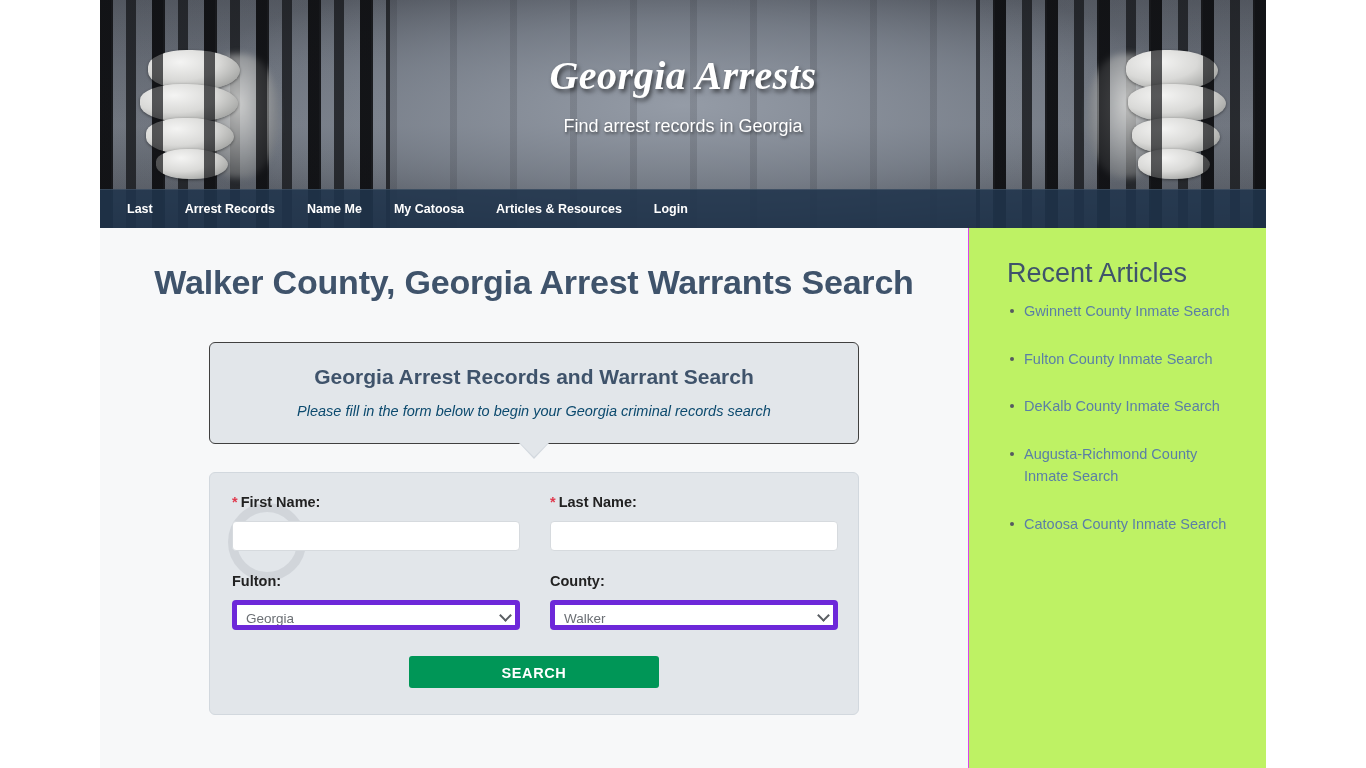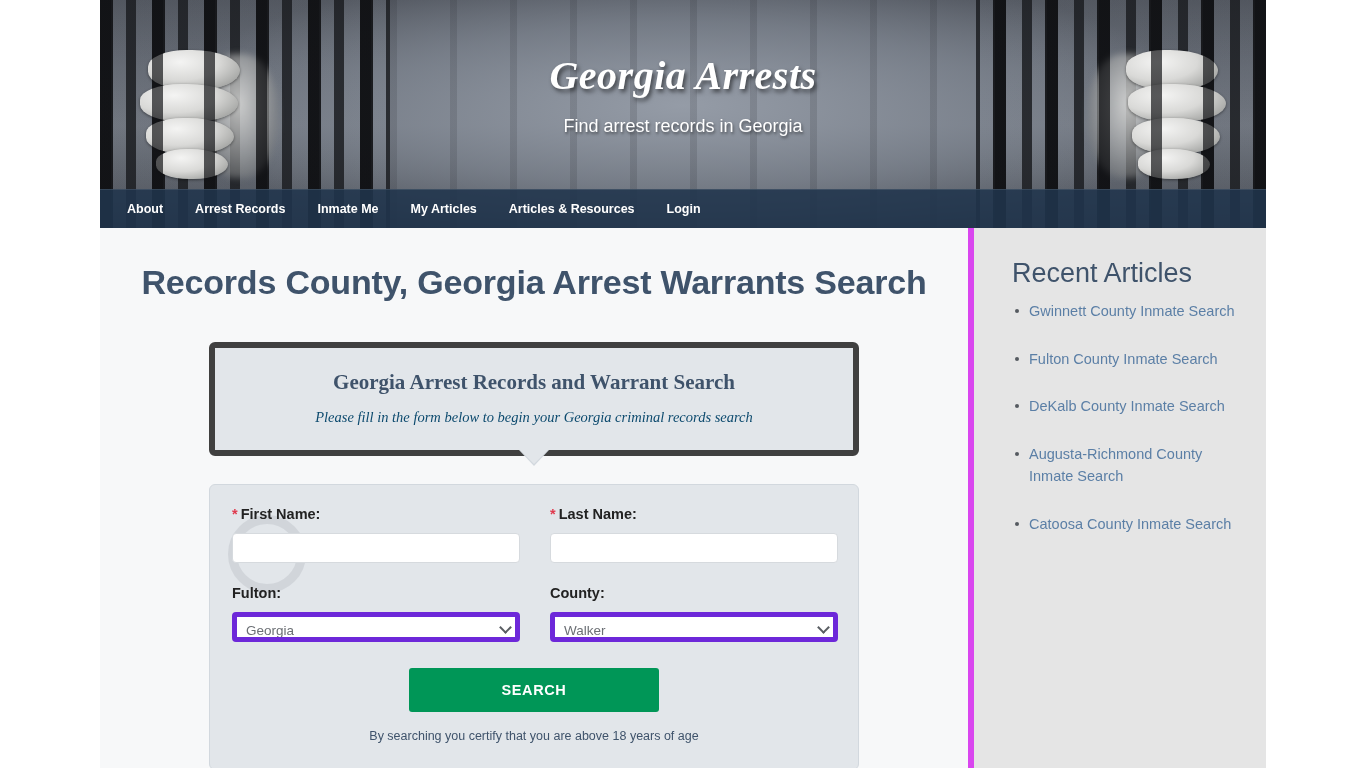--- a/index.html
+++ b/index.html
@@ -192,47 +192,46 @@
     background: #f7f8f9;
   }
   .main-col {
     width: 868px;
     background: #f7f8f9;
     position: relative;
     padding: 0 12px;
   }
   .side-col {
     width: 298px;
-    background: #e5e5e5;
-    border-left: 6px solid #d946ef;
+    background: #bef264;
+    border-left: 1px solid #d946ef;
     padding: 28px 28px 0 38px;
   }
 
   .page-title {
     margin: 32px auto 0 auto;
     width: 790px;
     text-align: center;
     font-size: 34px;
     line-height: 44px;
     font-weight: bold;
     color: #3f536b;
     letter-spacing: -0.2px;
   }
 
   
   .form-head {
     position: relative;
     width: 650px;
     margin: 38px auto 0 auto;
     background: #e2e6ea;
-    border: 6px solid #404040;
+    border: 1px solid #404040;
     border-radius: 6px;
     padding: 22px 24px 24px 24px;
     text-align: center;
-    font-family: Liberation Serif, serif;
   }
   .form-head h2 {
     margin: 0;
     font-size: 21px;
     font-weight: bold;
     color: #3f536b;
   }
   .form-head p {
     margin: 14px 0 0 0;
     font-size: 14.5px;
@@ -339,21 +338,21 @@
     width: 7px; height: 7px;
     border-right: 2px solid #595d62;
     border-bottom: 2px solid #595d62;
     transform: rotate(45deg);
   }
 
   .search-wrap { text-align: center; margin-top: 26px; position: relative; z-index: 2; }
   .search-btn {
     display: inline-block;
     width: 250px;
-    height: 44px;
+    height: 32px;
     line-height: 32px;
     background: #009657;
     color: #ffffff;
     font-size: 14.5px;
     font-weight: bold;
     letter-spacing: .6px;
     border: 0;
     border-radius: 3px;
     cursor: pointer;
     font-family: "Liberation Sans", sans-serif;
@@ -430,34 +429,34 @@
 
       <div class="bars-over bars-over-l"></div>
       <div class="bars-over bars-over-r"></div>
 
       <div class="banner-text">
         <h1 class="site-title">Georgia Arrests</h1>
         <p class="site-tagline">Find arrest records in Georgia</p>
       </div>
 
       <nav class="nav">
-        <a class="nav-item">About</a>
+        <a class="nav-item">Last</a>
         <a class="nav-item">Arrest Records</a>
-        <a class="nav-item">Inmate Me</a>
-        <a class="nav-item">My Articles</a>
+        <a class="nav-item">Name Me</a>
+        <a class="nav-item">My Catoosa</a>
         <a class="nav-item">Articles &amp; Resources</a>
         <a class="nav-item">Login</a>
       </nav>
     </div>
 
     <div class="content-wrap">
 
       <div class="main-col">
 
-        <h1 class="page-title">Records County, Georgia Arrest Warrants Search</h1>
+        <h1 class="page-title">Walker County, Georgia Arrest Warrants Search</h1>
 
         <div class="form-head">
           <h2>Georgia Arrest Records and Warrant Search</h2>
           <p>Please fill in the form below to begin your Georgia criminal records search</p>
           <span class="bubble-tail"></span>
           <span class="bubble-tail-in"></span>
         </div>
 
         <form class="form-box">
           <div class="watermark"></div>
@@ -495,21 +494,20 @@
                 <div class="select-input">Walker</div>
                 <span class="chev"></span>
               </div>
             </div>
           </div>
 
           <div class="search-wrap">
             <button class="search-btn" type="button">SEARCH</button>
           </div>
 
-          <div class="disclaimer">By searching you certify that you are above 18 years of age</div>
         </form>
 
       </div>
 
       <aside class="side-col">
         <h2 class="side-title">Recent Articles</h2>
         <ul class="side-list">
           <li><a class="side-link">Gwinnett County Inmate Search</a></li>
           <li><a class="side-link">Fulton County Inmate Search</a></li>
           <li><a class="side-link">DeKalb County Inmate Search</a></li>

